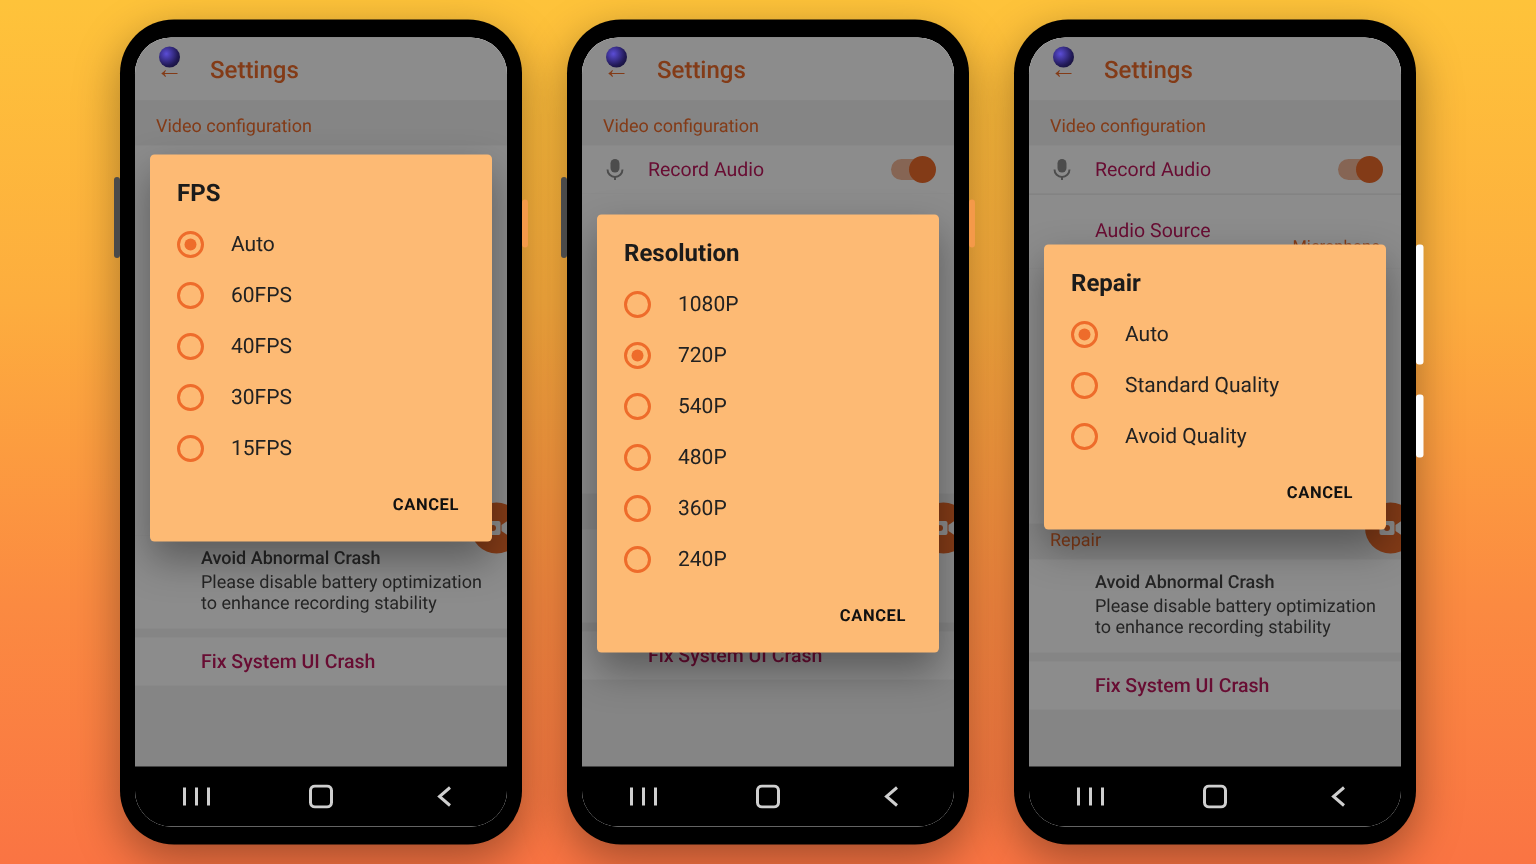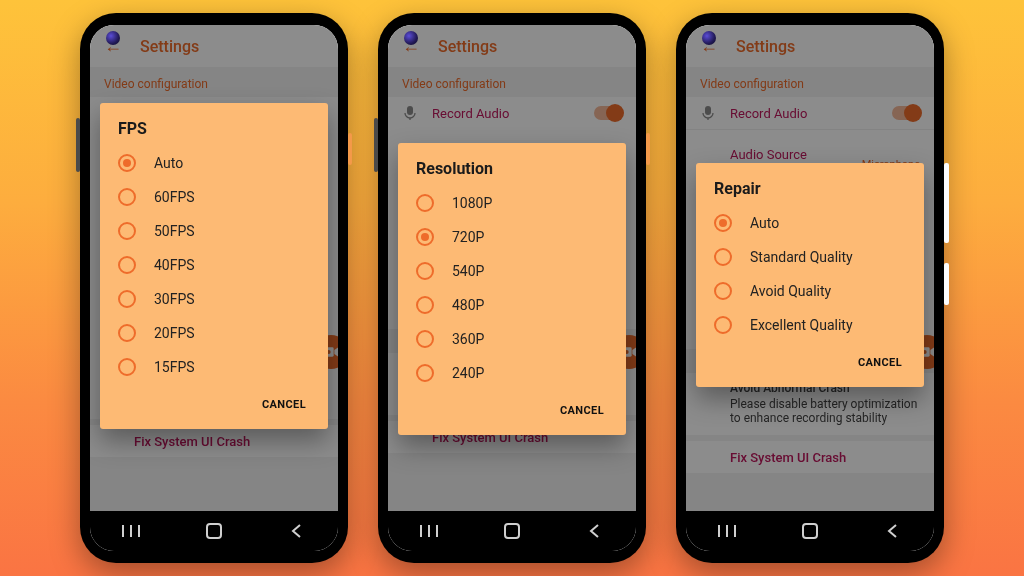--- a/index.html
+++ b/index.html
@@ -115,33 +115,25 @@
             <div class="opt">
               <span class="radio selected"></span>
               <span class="opt-label">Auto</span>
             </div>
             <div class="opt">
               <span class="radio"></span>
               <span class="opt-label">60FPS</span>
             </div>
             <div class="opt">
               <span class="radio"></span>
-              <span class="opt-label">50FPS</span>
-            </div>
-            <div class="opt">
-              <span class="radio"></span>
               <span class="opt-label">40FPS</span>
             </div>
             <div class="opt">
               <span class="radio"></span>
               <span class="opt-label">30FPS</span>
-            </div>
-            <div class="opt">
-              <span class="radio"></span>
-              <span class="opt-label">20FPS</span>
             </div>
             <div class="opt">
               <span class="radio"></span>
               <span class="opt-label">15FPS</span>
             </div>
           </div>
         <div class="dialog-actions">
           <div class="cancel">CANCEL</div>
         </div>
       </div>
@@ -320,24 +312,20 @@
               <span class="opt-label">Auto</span>
             </div>
             <div class="opt">
               <span class="radio"></span>
               <span class="opt-label">Standard Quality</span>
             </div>
             <div class="opt">
               <span class="radio"></span>
               <span class="opt-label">Avoid Quality</span>
             </div>
-            <div class="opt">
-              <span class="radio"></span>
-              <span class="opt-label">Excellent Quality</span>
-            </div>
           </div>
         <div class="dialog-actions">
           <div class="cancel">CANCEL</div>
         </div>
       </div>
       <div class="navbar">
         <div class="nav-item">
             <svg width="18" height="14" viewBox="0 0 18 14">
               <line x1="1" y1="1" x2="1" y2="13" stroke="#cfcfcf" stroke-width="2"></line>
               <line x1="9" y1="1" x2="9" y2="13" stroke="#cfcfcf" stroke-width="2"></line>

